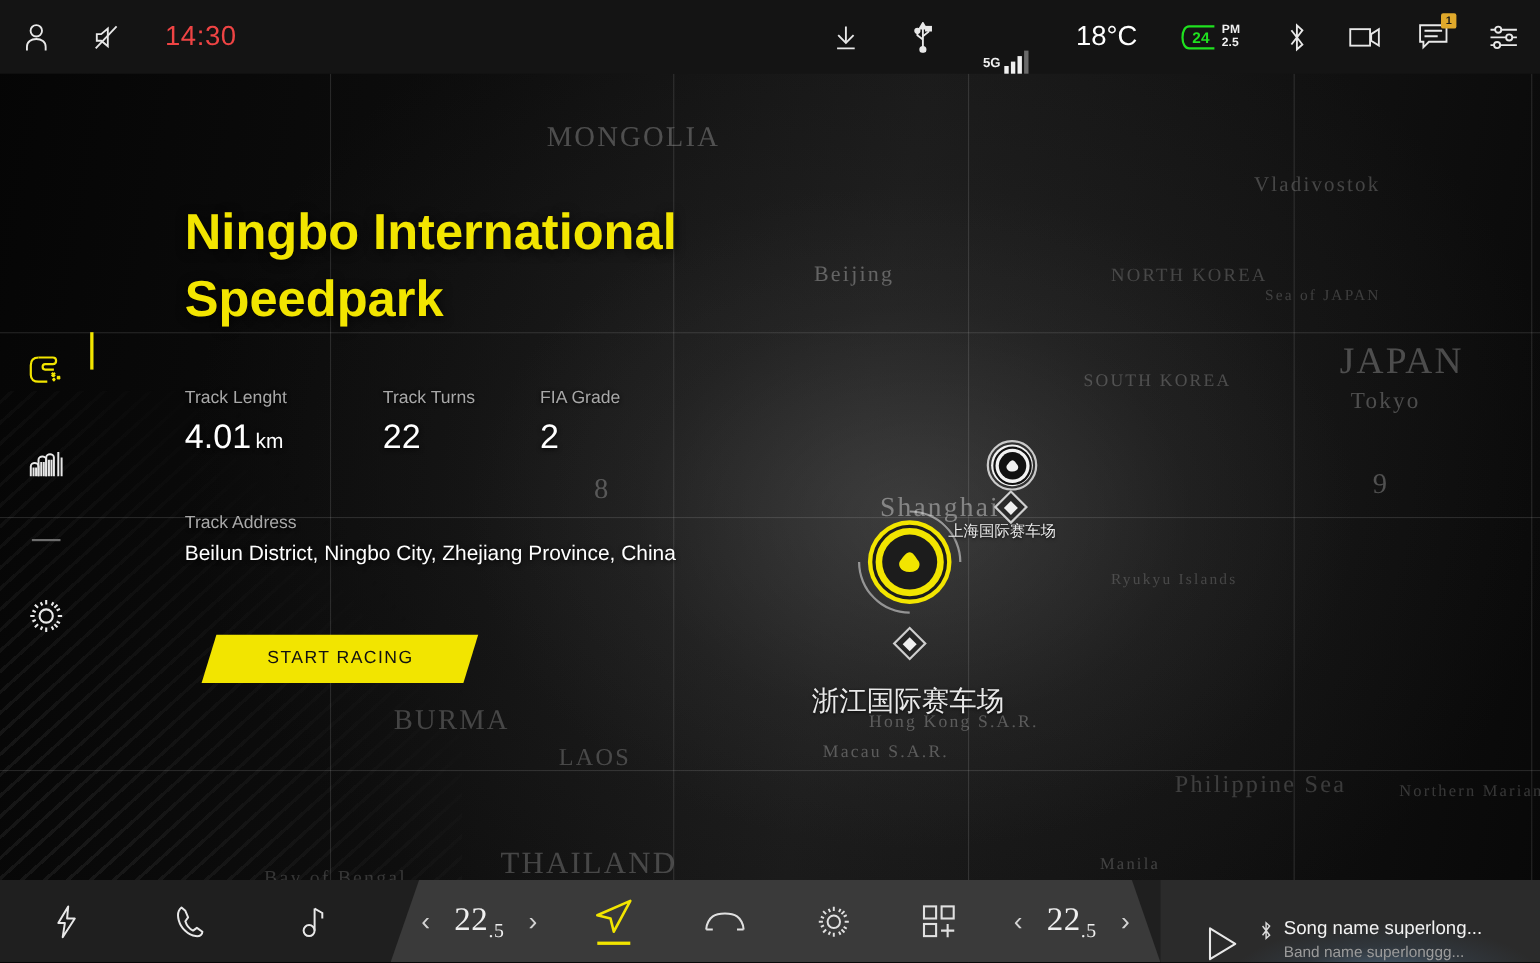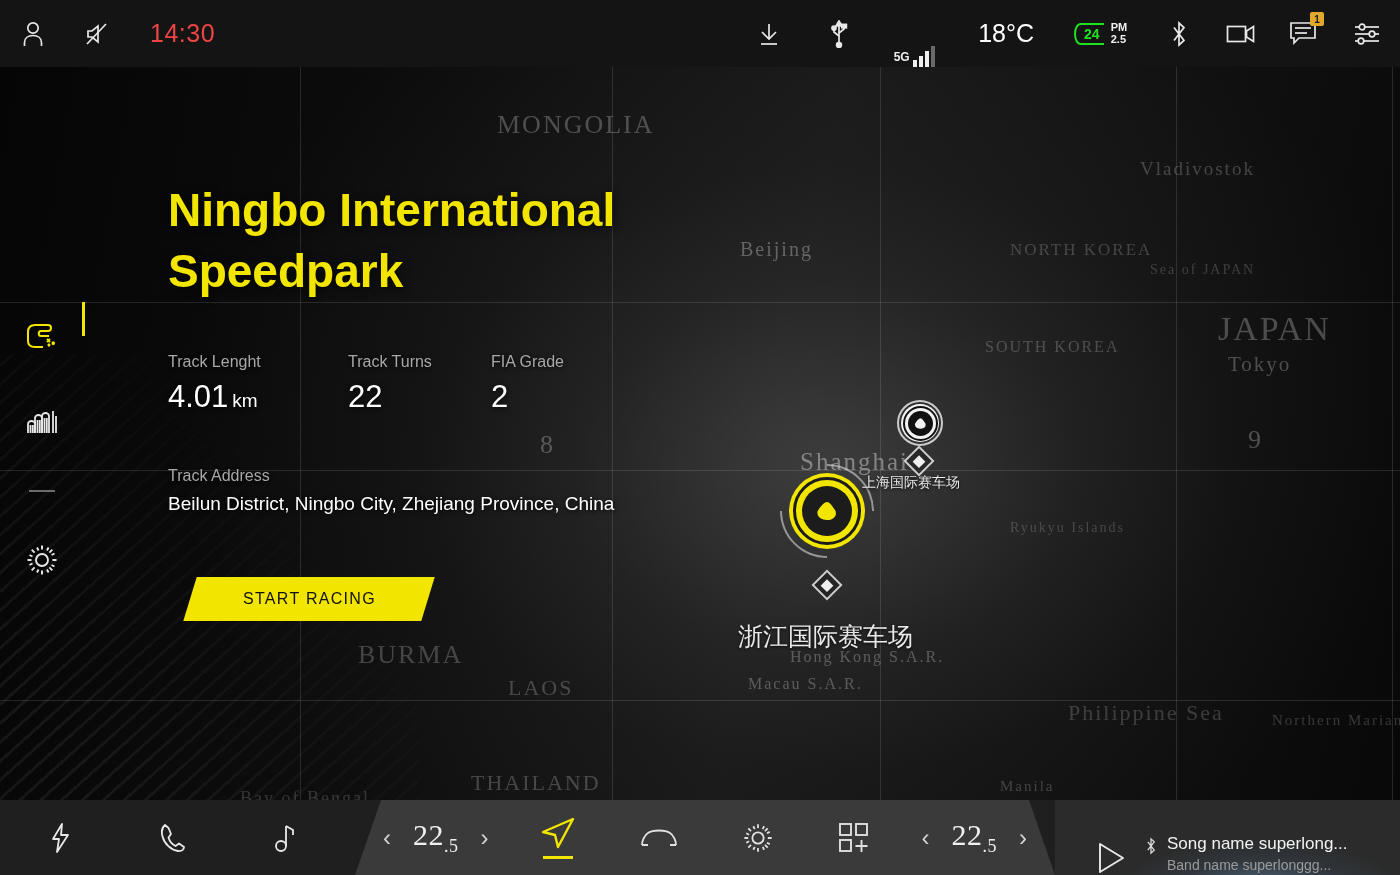--- a/index.html
+++ b/index.html
@@ -318,21 +318,21 @@
         <span class="land" style="left: 985px; top: 338px; font-size: 16px; color: rgba(215, 215, 215, 0.26);">SOUTH KOREA</span>
         <span class="land" style="left: 1150px; top: 262px; font-size: 14px; color: rgba(215, 215, 215, 0.22);">Sea of JAPAN</span>
         <span class="land" style="left: 1218px; top: 310px; font-size: 34px; color: rgba(215, 215, 215, 0.3);">JAPAN</span>
         <span class="land" style="left: 1228px; top: 352px; font-size: 21px; color: rgba(215, 215, 215, 0.3);">Tokyo</span>
         <span class="land" style="left: 800px; top: 448px; font-size: 25px; color: rgba(215, 215, 215, 0.48);">Shanghai</span>
         <span class="land" style="left: 1010px; top: 520px; font-size: 14px; color: rgba(215, 215, 215, 0.22);">Ryukyu Islands</span>
         <span class="land" style="left: 790px; top: 648px; font-size: 16px; color: rgba(215, 215, 215, 0.32);">Hong Kong S.A.R.</span>
         <span class="land" style="left: 748px; top: 675px; font-size: 16px; color: rgba(215, 215, 215, 0.32);">Macau S.A.R.</span>
         <span class="land" style="left: 358px; top: 640px; font-size: 26px; color: rgba(215, 215, 215, 0.26);">BURMA</span>
         <span class="land" style="left: 508px; top: 675px; font-size: 22px; color: rgba(215, 215, 215, 0.26);">LAOS</span>
-        <span class="land" style="left: 471px; top: 770px; font-size: 22px; color: rgba(215, 215, 215, 0.26);">THAILAND</span>
+        <span class="land" style="left: 455px; top: 770px; font-size: 28px; color: rgba(215, 215, 215, 0.26);">THAILAND</span>
         <span class="land" style="left: 240px; top: 768px; font-size: 18px; color: rgba(215, 215, 215, 0.2); margin-top: 20px;">Bay of Bengal</span>
         <span class="land" style="left: 1068px; top: 700px; font-size: 22px; color: rgba(215, 215, 215, 0.22);">Philippine Sea</span>
         <span class="land" style="left: 1272px; top: 712px; font-size: 15px; color: rgba(215, 215, 215, 0.22);">Northern Mariana Islands</span>
         <span class="land" style="left: 1000px; top: 778px; font-size: 15px; color: rgba(215, 215, 215, 0.24);">Manila</span>
       </div>
     <div id="map-markers">
         <div class="marker" style="left: 780px; top: 464px;">
           <div class="mk-active">
             <div class="mk-ring-outer"></div>
             <div class="mk-core">

